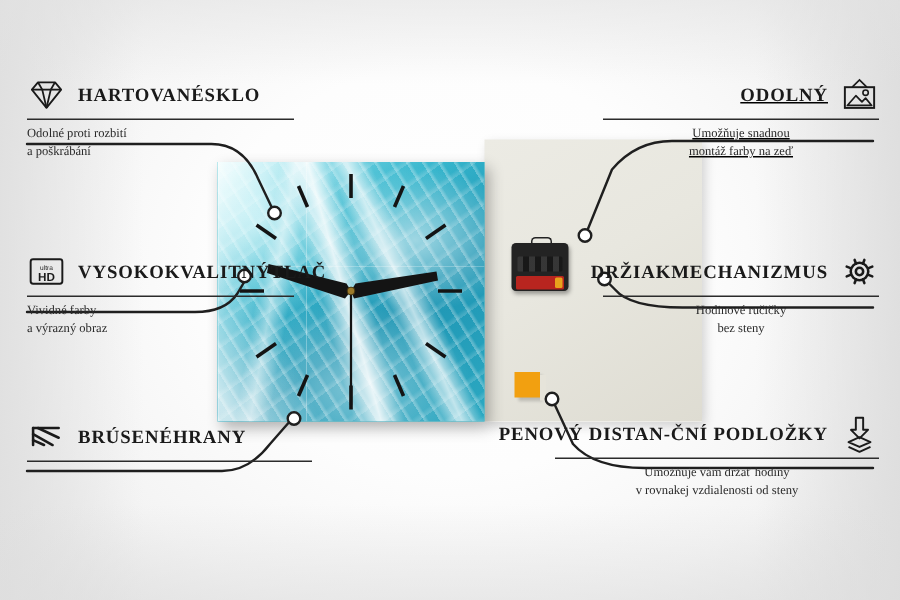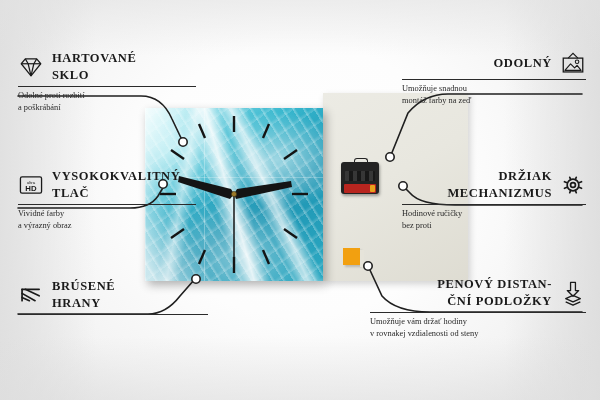--- a/index.html
+++ b/index.html
@@ -18,41 +18,41 @@
     background:linear-gradient(90deg,#dedede 0%, rgba(235,235,235,0) 16%, rgba(255,255,255,0) 50%, rgba(235,235,235,0) 84%, #dcdcdc 100%);
     opacity:.85;}
   .vignette2{position:absolute;inset:0;pointer-events:none;
     background:linear-gradient(180deg, rgba(226,226,226,.55) 0%, rgba(255,255,255,0) 14%, rgba(255,255,255,0) 84%, rgba(222,222,222,.55) 100%);}
 
   
   .feat{position:absolute;}
   .feat .hdr{display:flex;align-items:center;gap:8px;}
   .feat.left .hdr{justify-content:flex-start;}
   .feat.right .hdr{justify-content:flex-end;}
-  .titles{display:flex;flex-direction:column;}
+  .titles{display:flex;flex-direction:row;}
   .t-line{
     font-family:"Liberation Serif", serif;
     font-weight:bold;font-size:12.5px;letter-spacing:.6px;color:#1a1a1a;
     line-height:1.32;white-space:nowrap;
   }
   .feat.right .t-line{text-align:right;}
   .rule{height:1px;background:#2b2b2b;margin-top:3px;}
   .desc{
     font-family:"Liberation Serif", serif;
     font-size:8.4px;color:#2a2a2a;line-height:1.42;margin-top:3px;white-space:nowrap;
   }
-  .feat.right .desc{text-align:left;}
+  .feat.right .desc{text-align:center;}
   .ico{width:26px;height:26px;flex:0 0 26px;display:block;}
 
   
   #f-glass  {left:18px; top:50px;  width:178px;}
   #f-print  {left:18px; top:168px; width:178px;}
   #f-edges  {left:18px; top:278px; width:190px;}
   
-  #f-holder {right:14px;top:50px;  width:184px;}
+  #f-holder {right:14px;top:50px;  width:184px;text-decoration:underline;}
   #f-mech   {right:14px;top:168px; width:184px;}
   #f-pads   {right:14px;top:276px; width:216px;}
 
   
   #wires{position:absolute;left:0;top:0;width:600px;height:400px;pointer-events:none;}
 
   
   #scene{position:absolute;left:145px;top:108px;width:323px;height:173px;}
   #backdrop{
     position:absolute;left:178px;top:-15px;width:145px;height:188px;
@@ -290,21 +290,21 @@
                    M20 25.5 L18.8 22.4 M12 25.5 L13.2 22.4
                    M5.5 20 L8.6 18.8 M5.5 12 L8.6 13.2"></path>
           <circle cx="16" cy="16" r="7.2"></circle>
           <circle cx="16" cy="16" r="3"></circle>
         </g>
       </svg>
     </div>
     <div class="rule"></div>
     <div class="desc">
       <span>Hodinové ručičky</span><br>
-      <span>bez proti</span>
+      <span>bez steny</span>
     </div>
   </div>
 
   <div class="feat right" id="f-pads">
     <div class="hdr">
       <div class="titles">
         <span class="t-line">PENOVÝ DISTAN-</span>
         <span class="t-line">ČNÍ PODLOŽKY</span>
       </div>
       <svg class="ico" viewBox="0 0 32 32">

